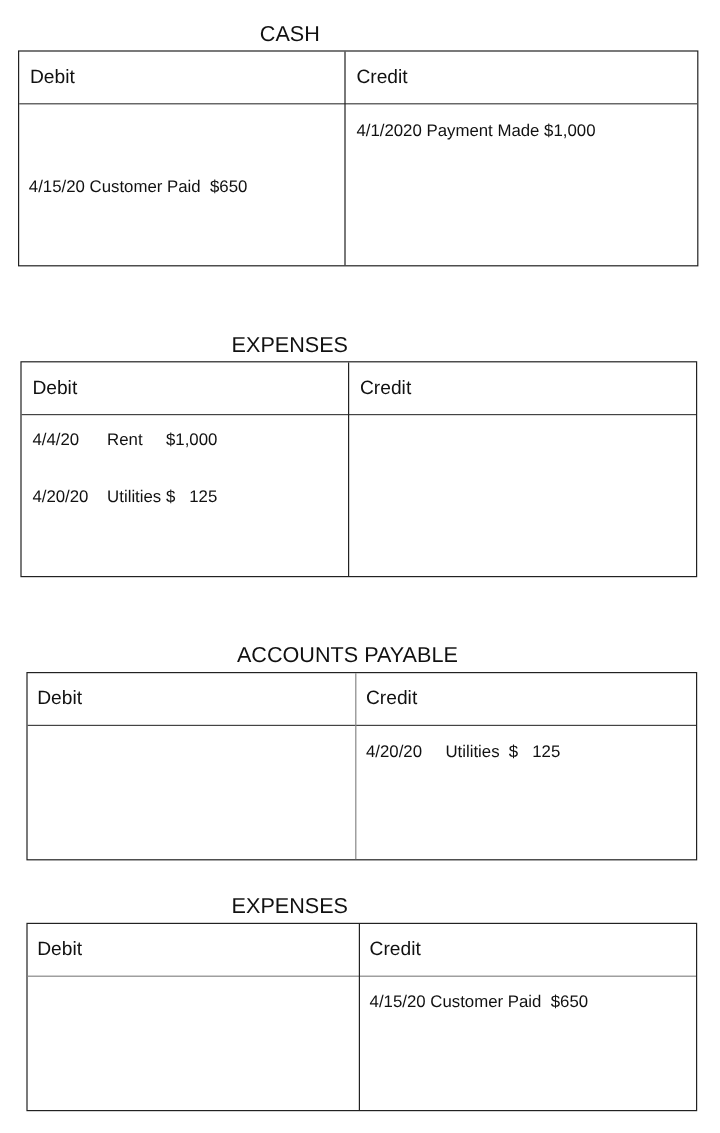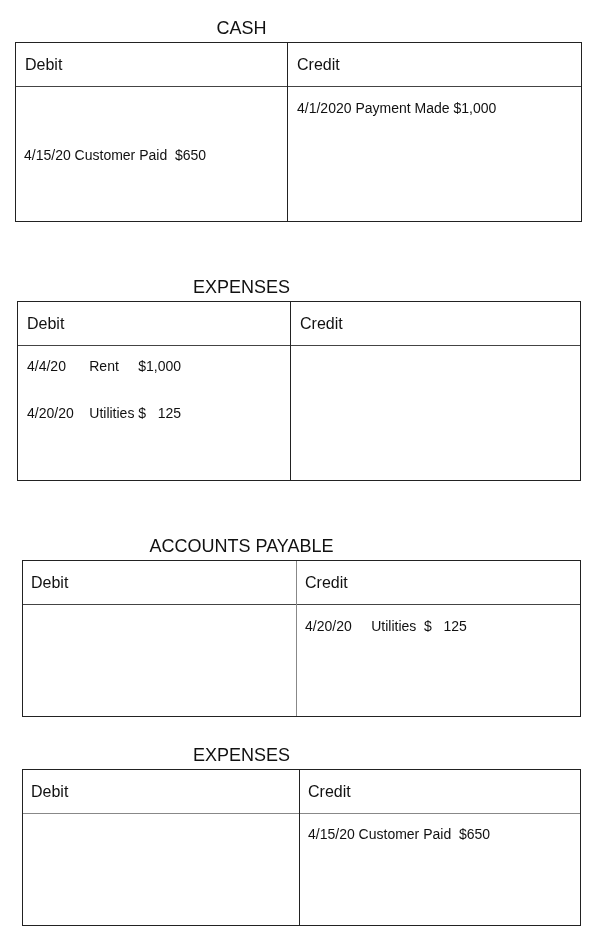--- a/index.html
+++ b/index.html
@@ -29,21 +29,21 @@
 <div class="acct-title" style="top:277px;">EXPENSES</div>
 <div class="taccount" style="left:17px; top:301px; width:564px; height:180px;">
   <div class="hdr" style="height:44px;"></div>
   <div class="divider" style="left:272px;"></div>
   <div class="cell-label" style="left:9px; top:12px;">Debit</div>
   <div class="cell-label" style="left:282px; top:12px;">Credit</div>
   <div class="entry" style="left:9px; top:54px;">4/4/20      Rent     $1,000</div>
   <div class="entry" style="left:9px; top:101px;">4/20/20    Utilities $   125</div>
 </div>
 
-<div class="acct-title" style="top:536px;">ACCOUNTS PAYABLE</div>
+<div class="acct-title" style="top:536px;padding-left:48px;">ACCOUNTS PAYABLE</div>
 <div class="taccount" style="left:22px; top:560px; width:559px; height:157px;">
   <div class="hdr" style="height:44px;"></div>
   <div class="divider" style="left:273px; border-left-color:#888;"></div>
   <div class="cell-label" style="left:8px; top:12px;">Debit</div>
   <div class="cell-label" style="left:282px; top:12px;">Credit</div>
   <div class="entry" style="left:282px; top:55px;">4/20/20     Utilities  $   125</div>
 </div>
 
 <div class="acct-title" style="top:745px;">EXPENSES</div>
 <div class="taccount" style="left:22px; top:769px; width:559px; height:157px;">

